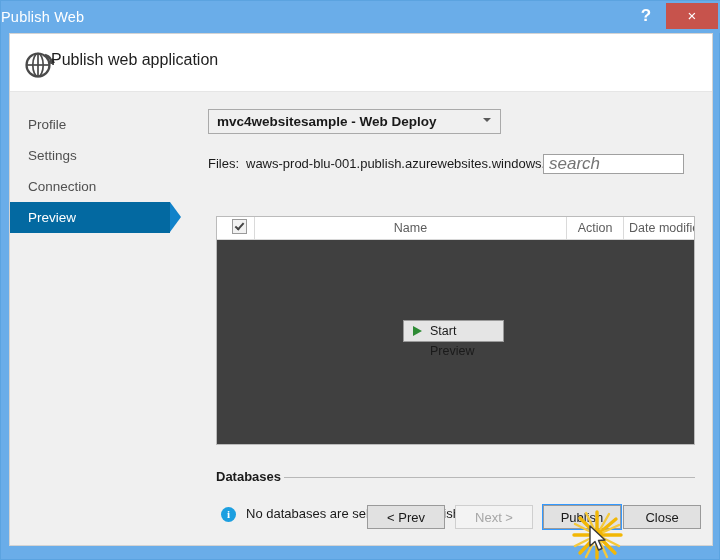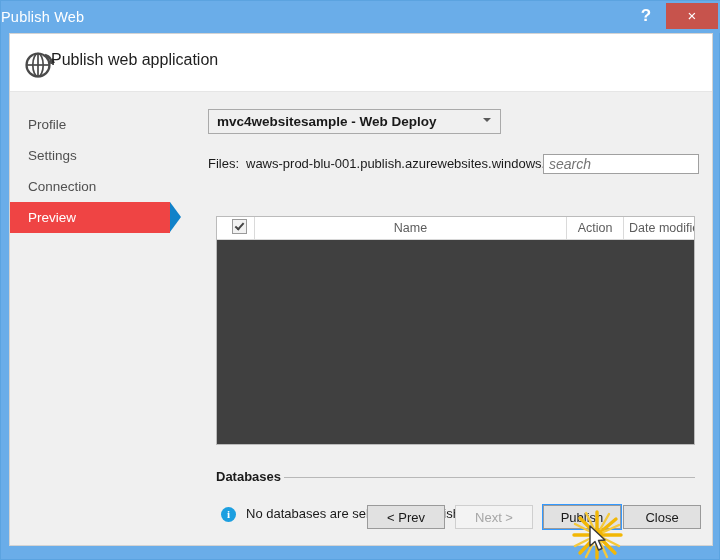--- a/index.html
+++ b/index.html
@@ -114,21 +114,21 @@
     position: relative;
     height: 31px;
     line-height: 31px;
     padding-left: 18px;
     font-size: 13.5px;
     color: #505050;
     cursor: pointer;
     box-sizing: border-box;
   }
   .side-item.active {
-    background: #ef4444;
+    background: #0369a1;
     color: #ffffff;
     width: 160px;
   }
   .side-item.active::after {
     content: "";
     position: absolute;
     right: -11px;
     top: 0;
     width: 0; height: 0;
     border-top: 15.5px solid transparent;
@@ -188,26 +188,26 @@
     position: absolute;
     left: 38px; top: 2px;
     font-size: 13px;
     color: #1a1a1a;
     white-space: nowrap;
   }
   .search-box {
     position: absolute;
     left: 335px;
     top: 0;
-    width: 156px;
+    width: 141px;
     height: 20px;
     background: #ffffff;
     border: 1px solid #a0a0a0;
     box-sizing: border-box;
-    font-size: 14px;
+    font-size: 17px;
     font-style: italic;
     color: #7a7a7a;
     padding: 0 0 0 5px;
     line-height: 18px;
     font-family: "Liberation Sans", sans-serif;
     outline: none;
   }
 
   .list-panel {
     position: absolute;
@@ -455,20 +455,24 @@
       <div class="list-panel">
         <div class="list-header">
           <div class="hdr-cell hdr-check">
             <span class="chk"></span>
           </div>
           <div class="hdr-cell hdr-name">Name</div>
           <div class="hdr-cell hdr-action">Action</div>
           <div class="hdr-cell hdr-date">Date modifie</div>
         </div>
 
+        <div class="start-preview">
+          <span class="play"></span>
+          <span class="lbl">Start Preview</span>
+        </div>
       </div>
 
       <div class="db-group">
         <div class="db-title">Databases</div>
         <div class="db-rule"></div>
         <span class="db-msg-icon"></span>
         <div class="db-msg">No databases are selected to publish</div>
       </div>
 
     </div>

